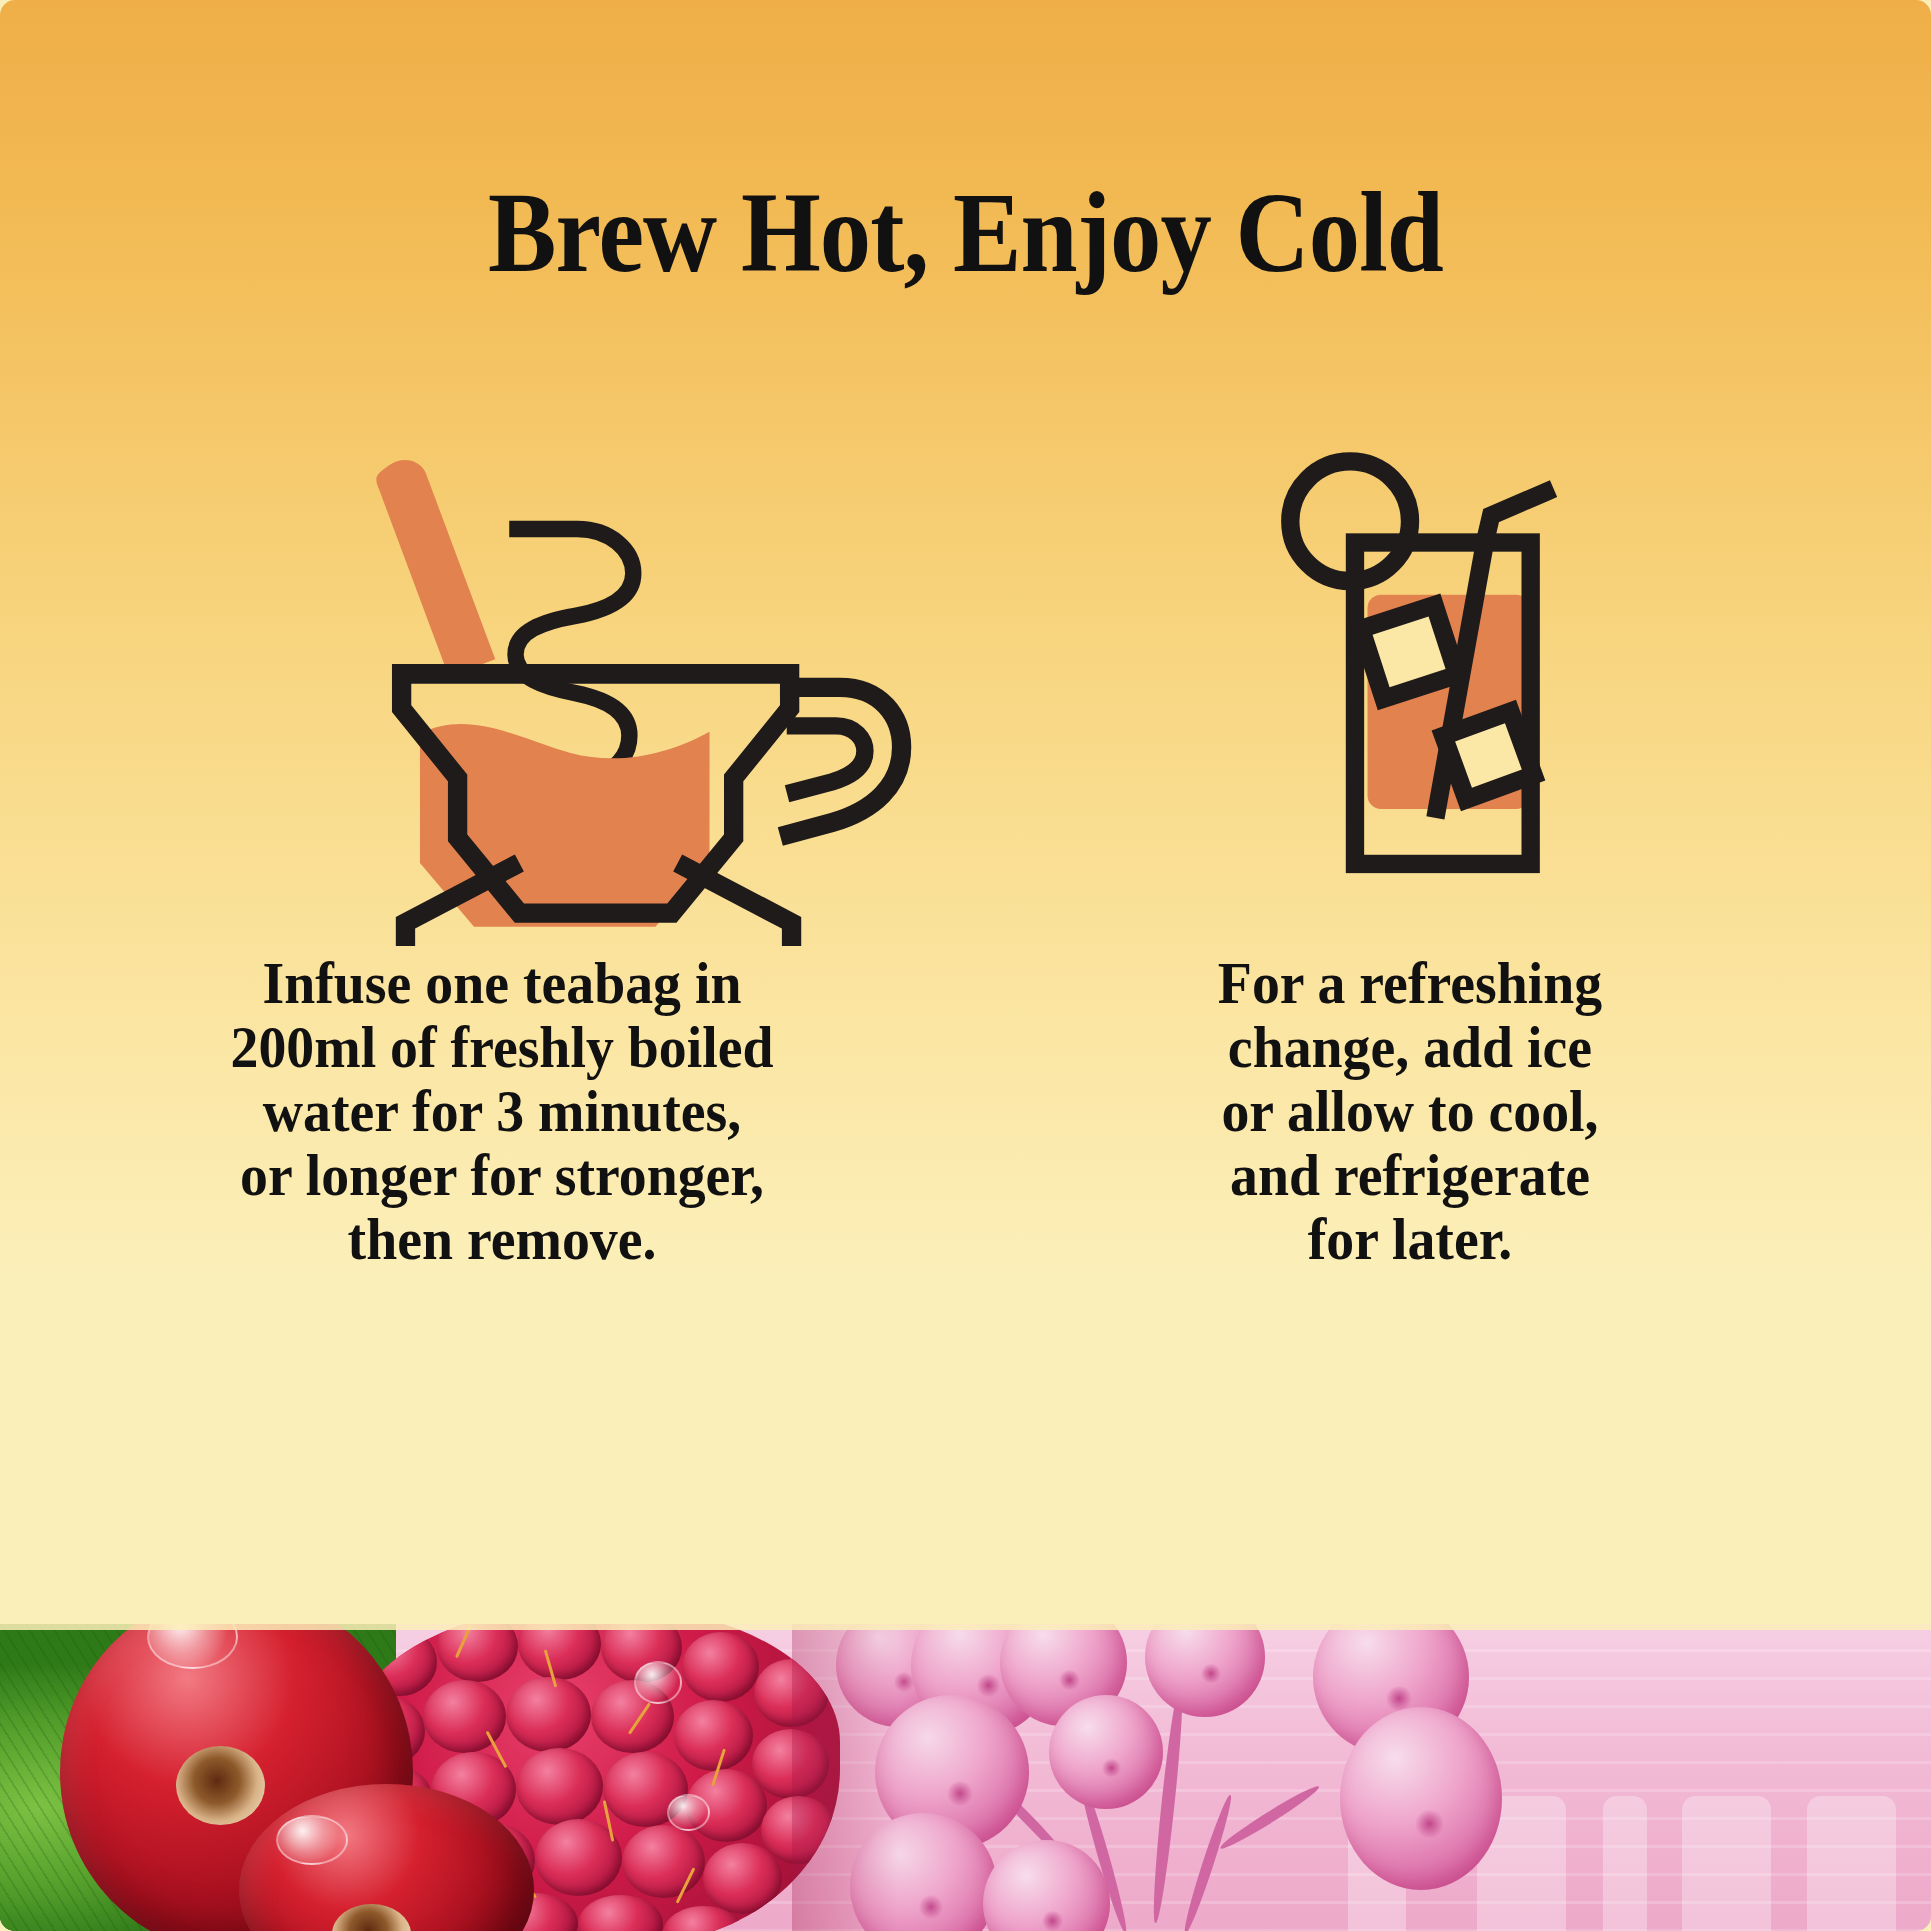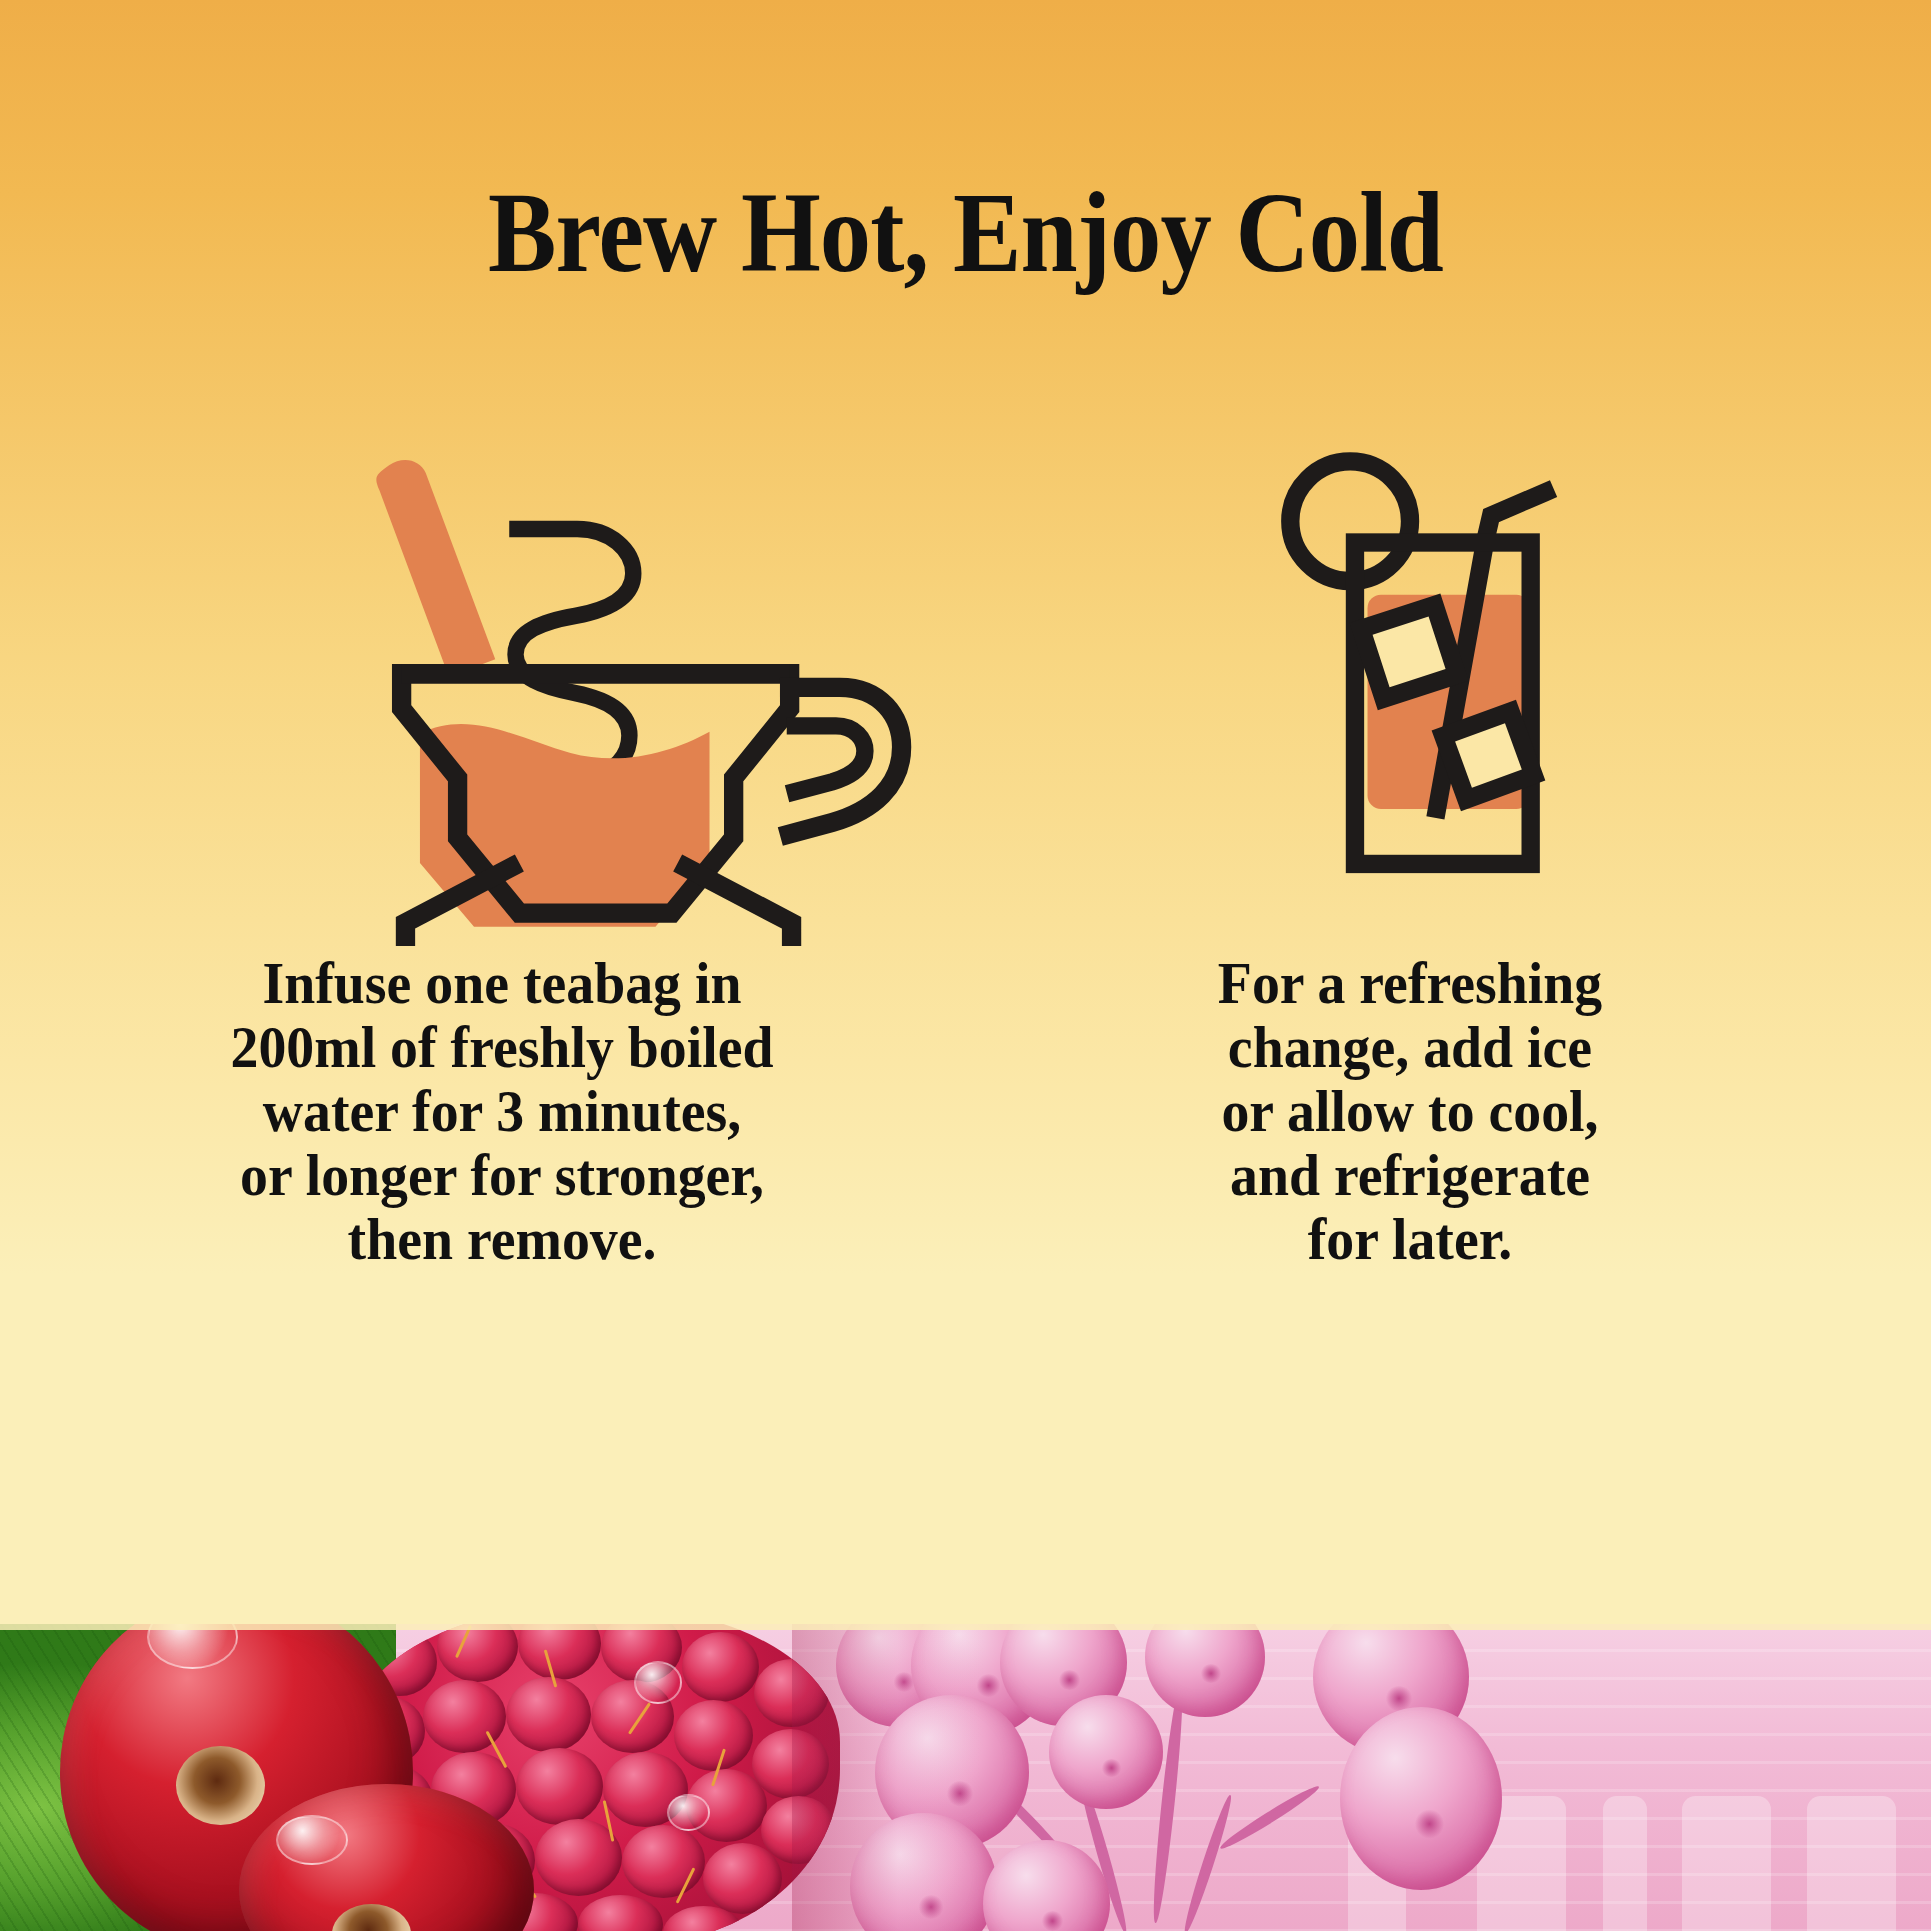--- a/index.html
+++ b/index.html
@@ -4,20 +4,21 @@
 <style>
   html,body{margin:0;padding:0;}
   body{
     width:1931px;height:1931px;overflow:hidden;
     font-family:"Liberation Serif",serif;
     background:#FBEFB9;
   }
   #poster{
     position:relative;width:1931px;height:1931px;overflow:hidden;
     background:linear-gradient(180deg,#EFAE48 0%,#F2B952 10%,#F8D681 34%,#FBE7A6 55%,#FBEFB9 66%,#FBEFB9 100%);
+    border-radius:15px;
   }
 
   
   #title{
     position:absolute;left:0;top:176px;width:1931px;
     text-align:center;
     font-family:"Liberation Serif",serif;
     font-weight:bold;
     font-size:114px;
     line-height:1;

